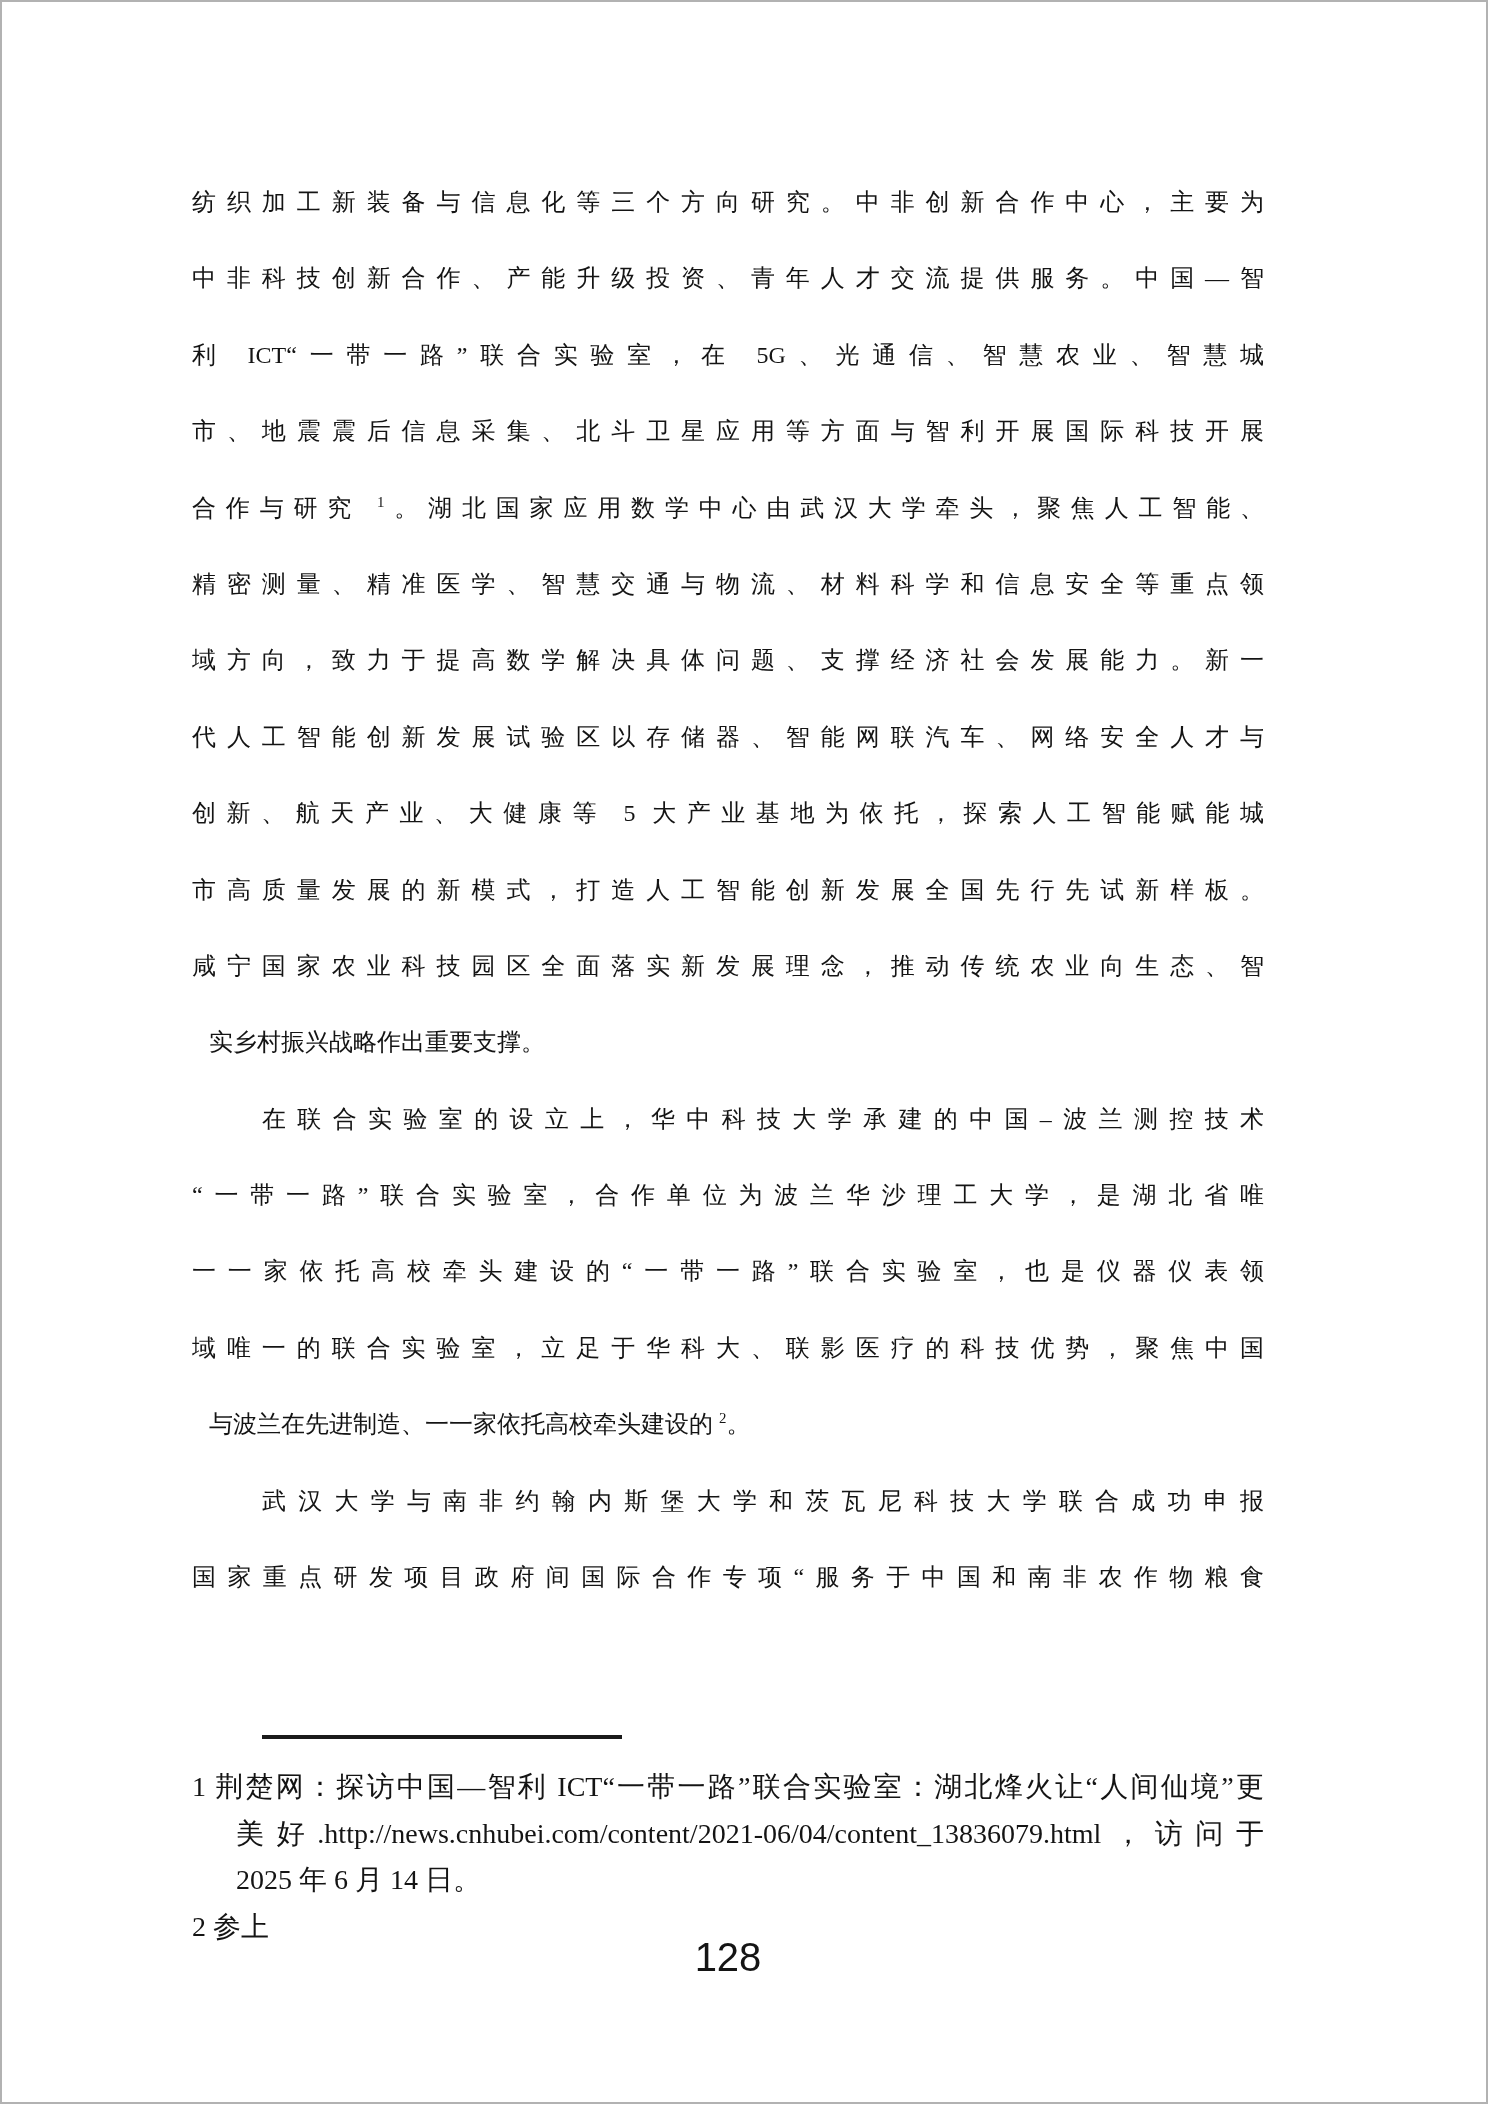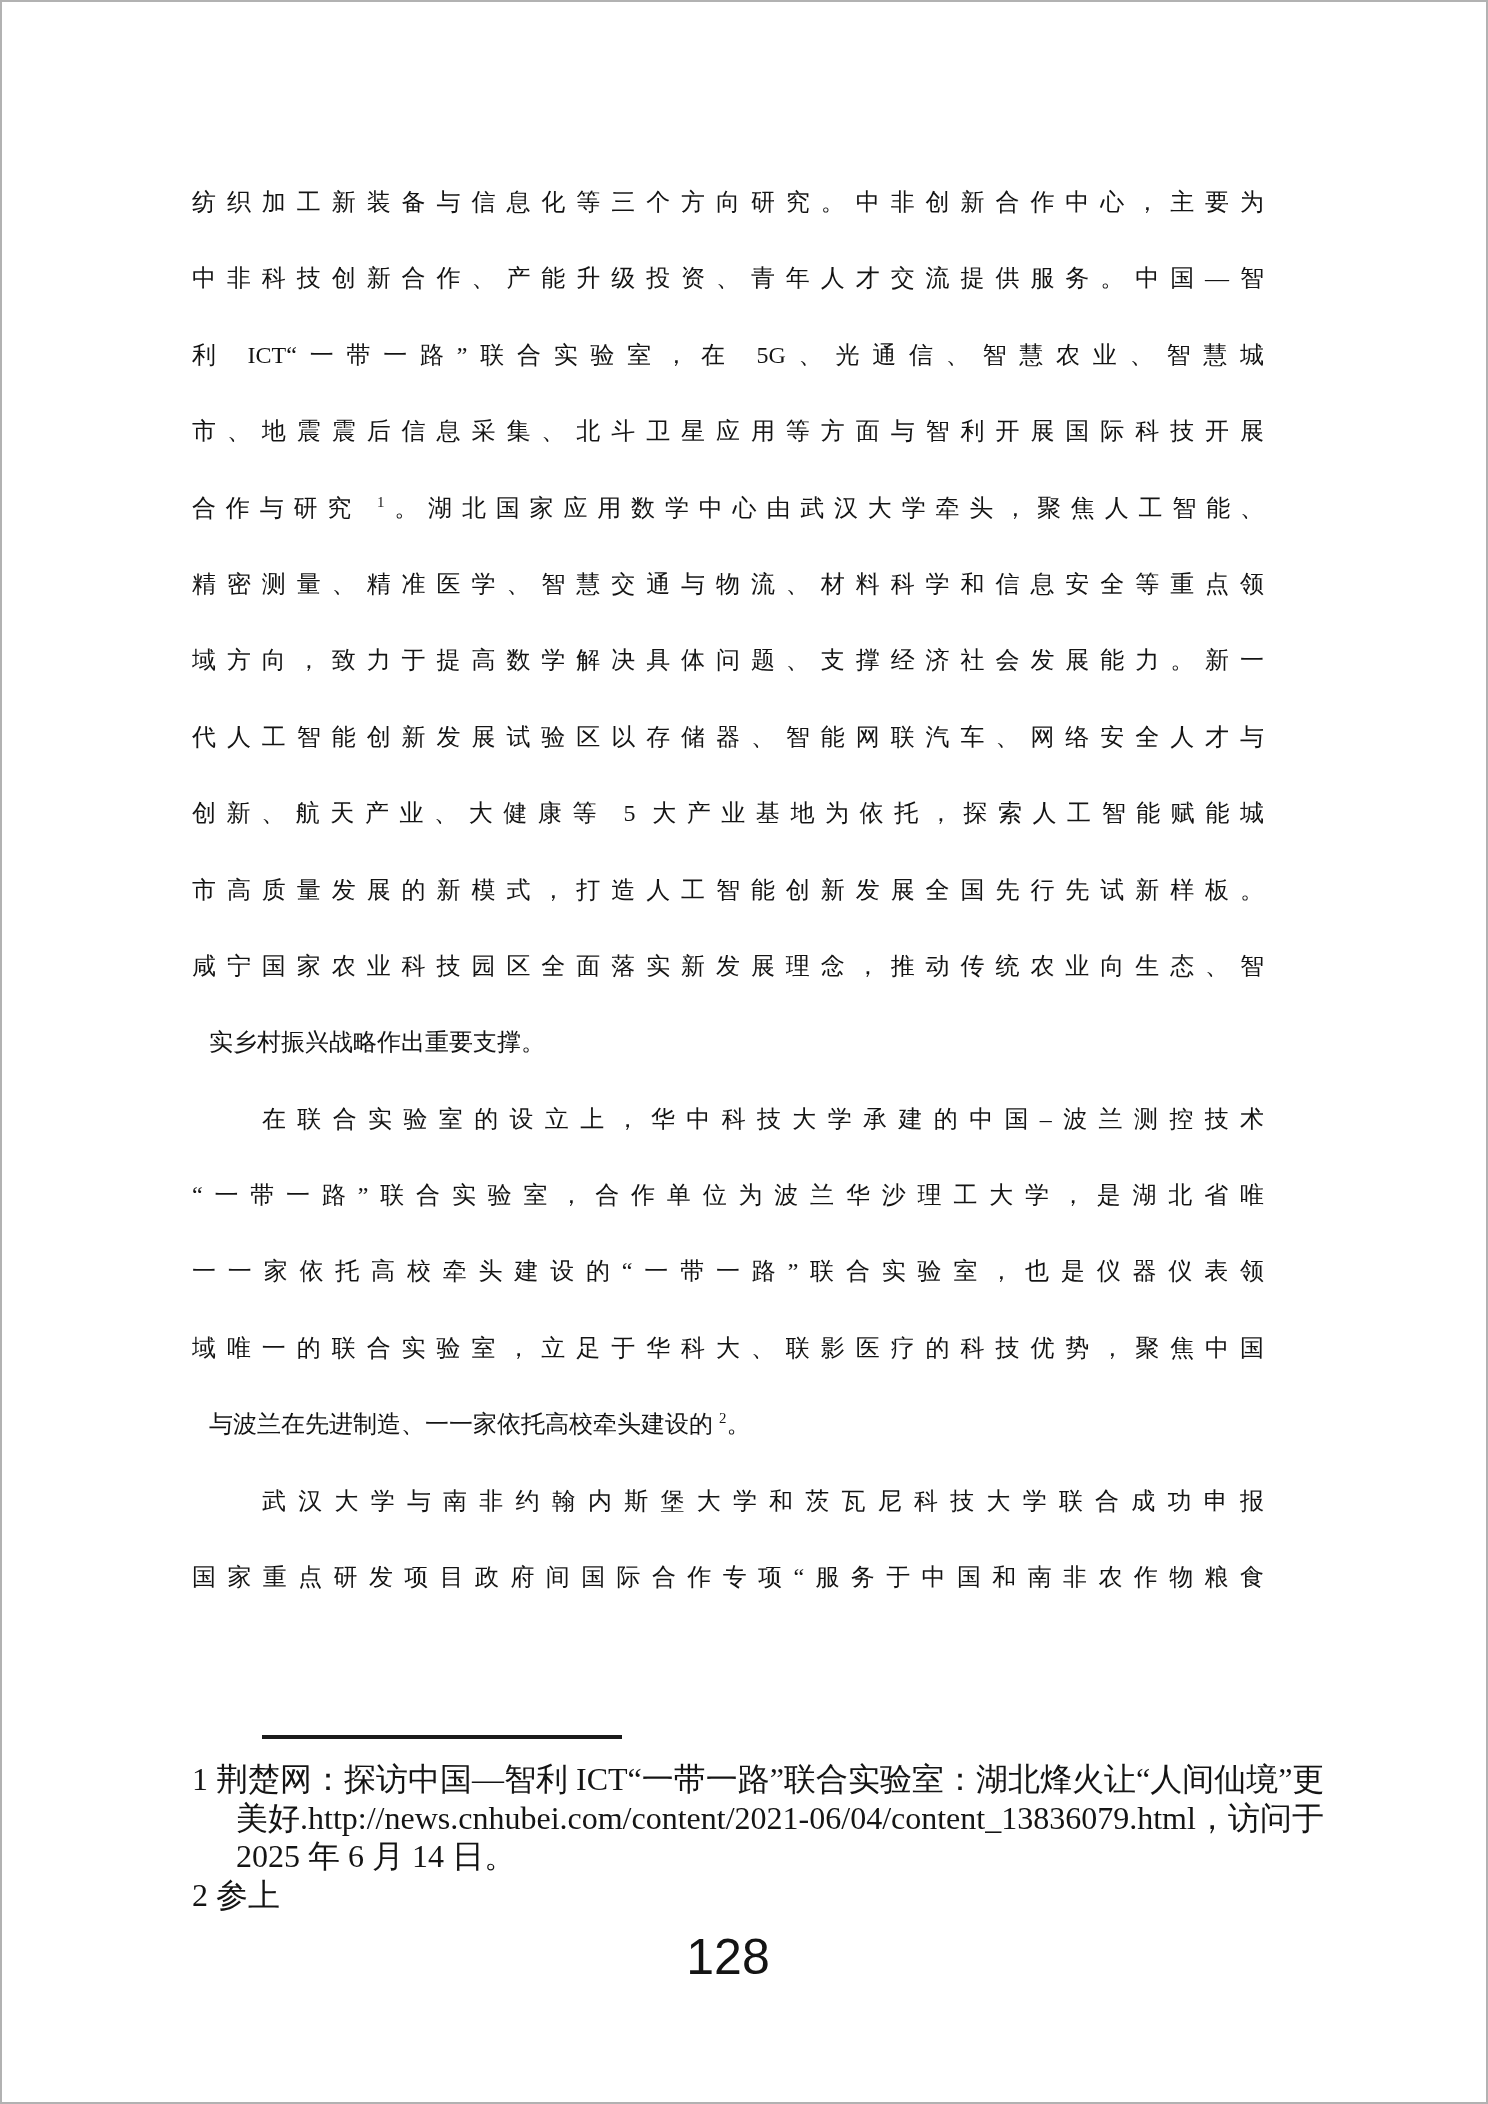--- a/index.html
+++ b/index.html
@@ -42,38 +42,39 @@
     height:4px;
     background:#1a1a1a;
   }
   .footnotes {
     position:absolute;
     left:190px;
     top:1758px;
     width:1072px;
   }
   .fline {
-    font-size:32px;
+    font-size:28px;
     height:38.5px;
     line-height:38.5px;
     text-align:justify;
     text-align-last:justify;
     white-space:nowrap;
+    margin-top:8px;
   }
   .fline.no-justify { text-align:right; text-align-last:left; }
   .fline.hang { padding-left:44px; }
   .page-number {
     position:absolute;
     left:190px;
     top:1933px;
     width:1072px;
     height:44px;
     line-height:44px;
     text-align:center;
-    font-size:50px;
+    font-size:40px;
     font-family:"Liberation Sans", sans-serif;
     color:#141414;
   }
 </style>
 </head>
 <body>
 
 <div class="page">
   <div class="body-text" id="bodyText">
       <div class="line"><span>纺织加工新装备与信息化等三个方向研究。中非创新合作中心，主要为</span></div>

